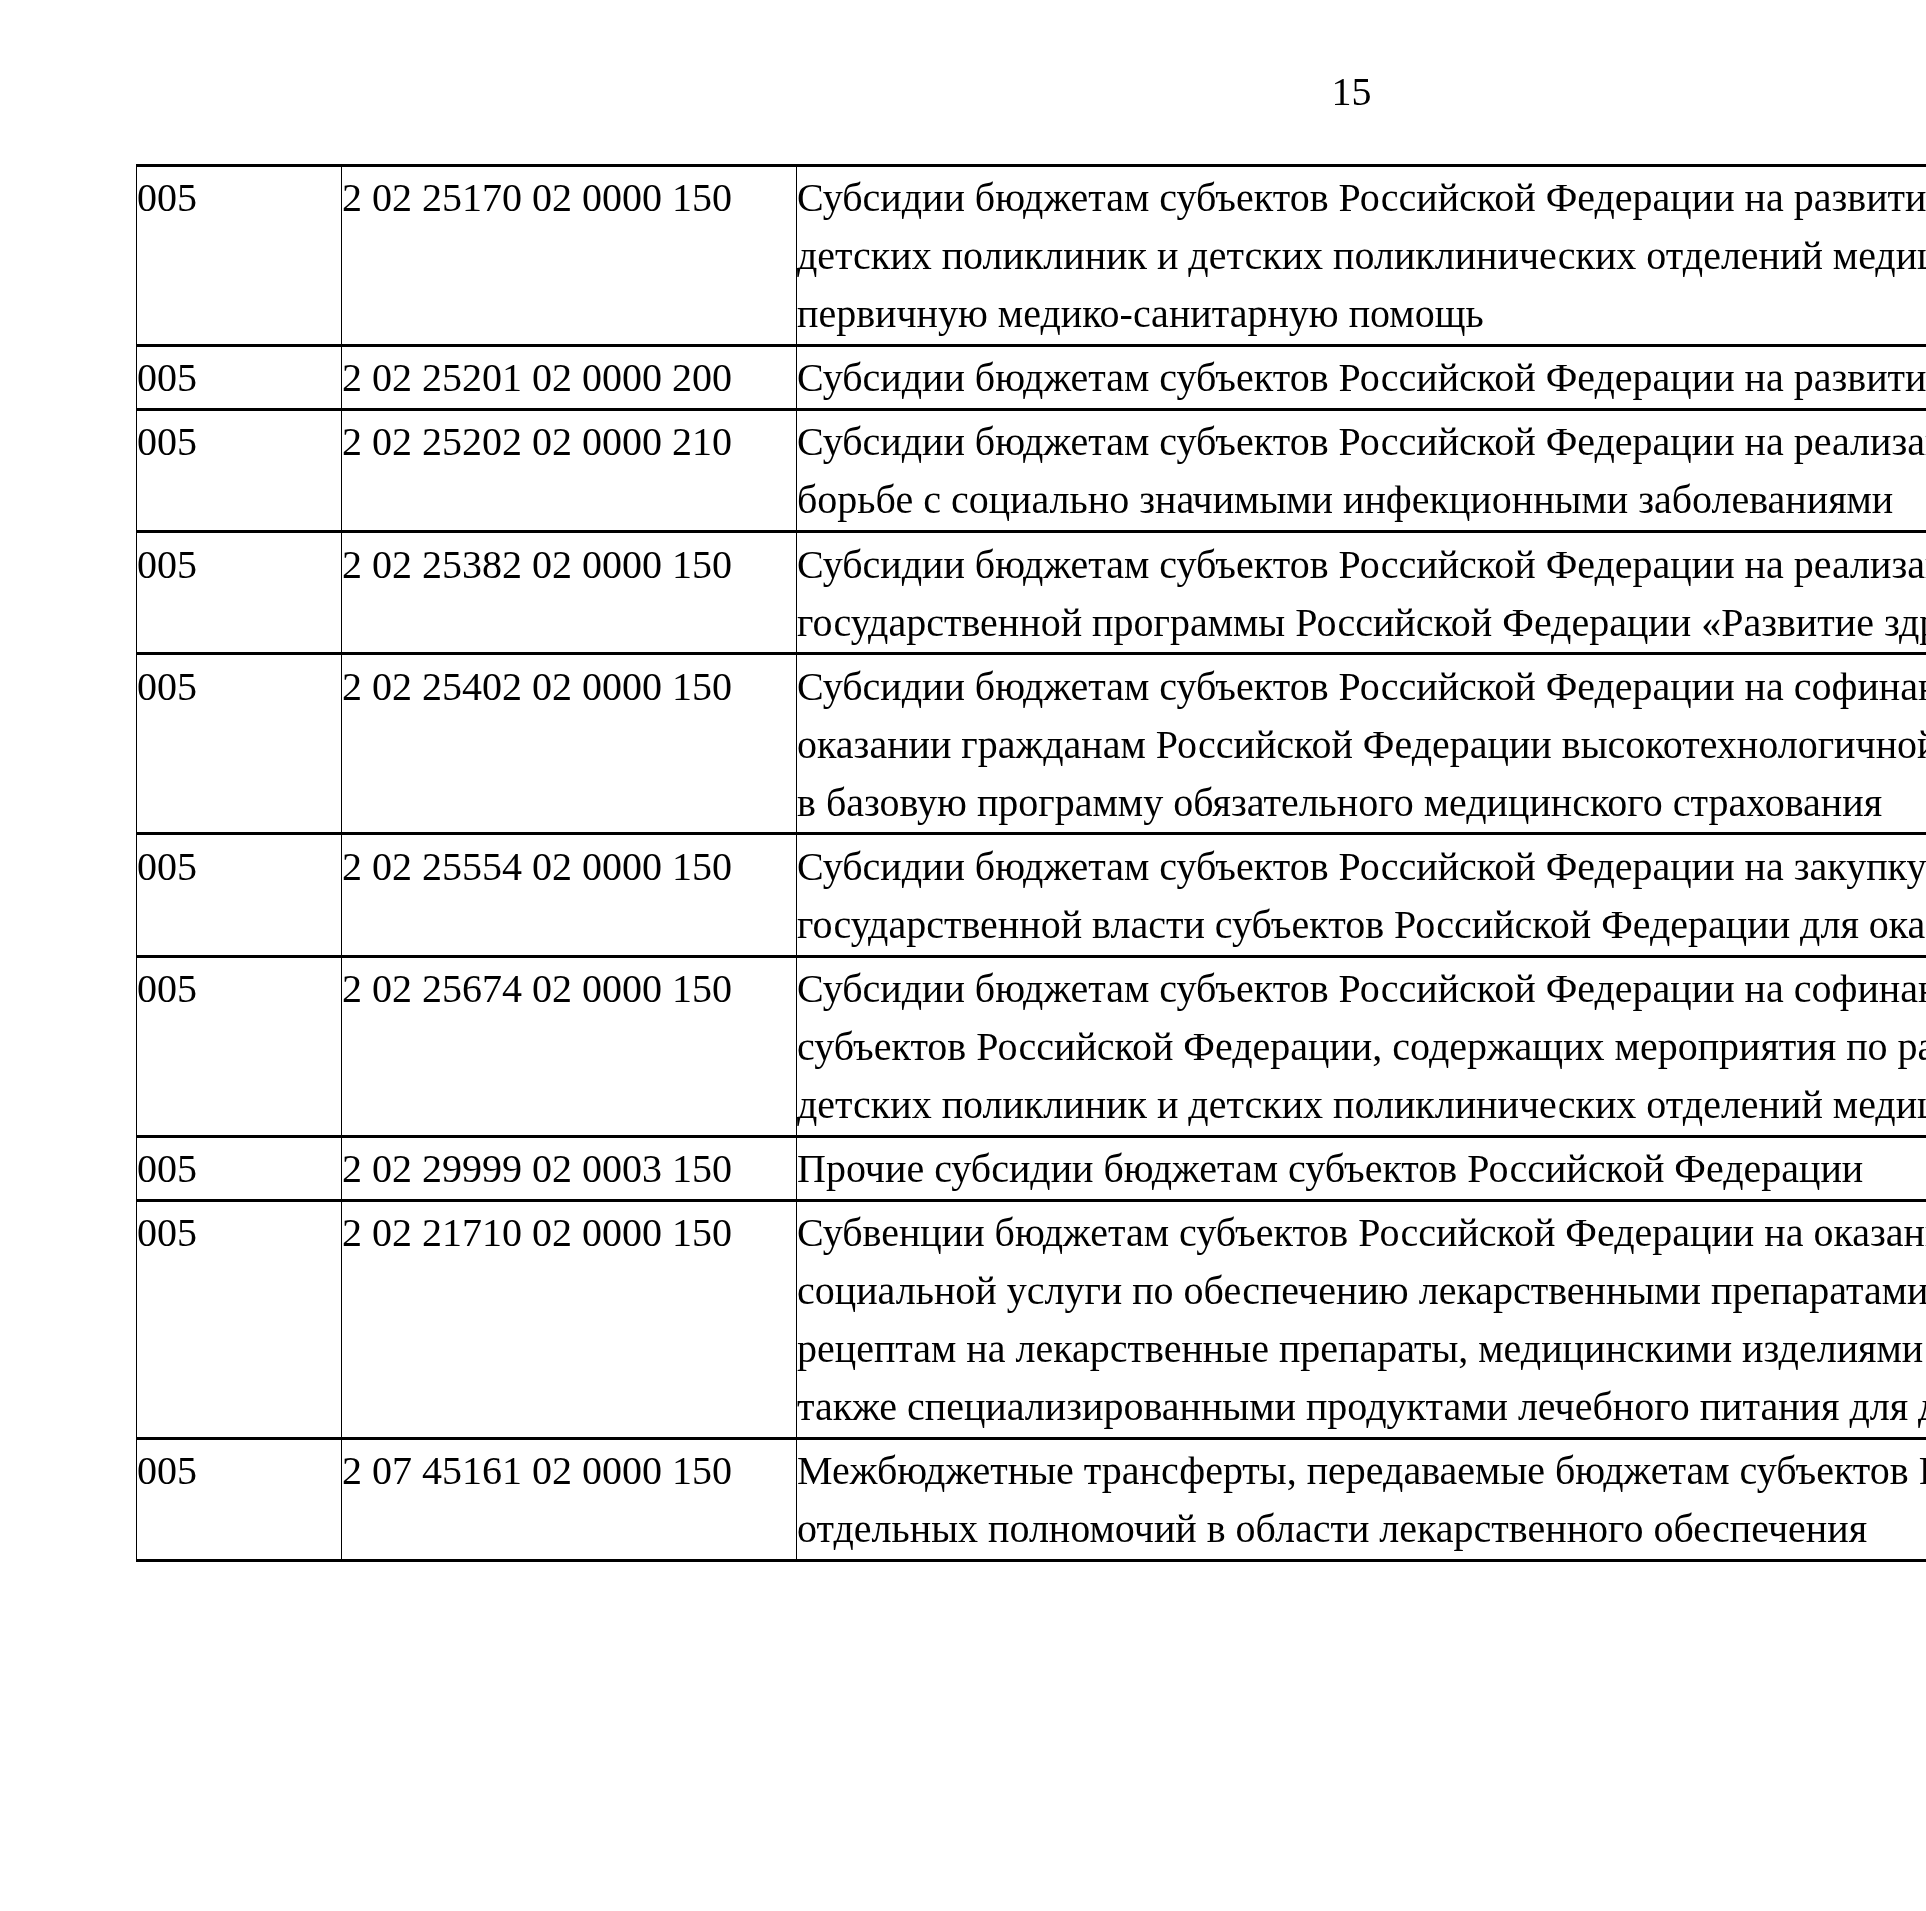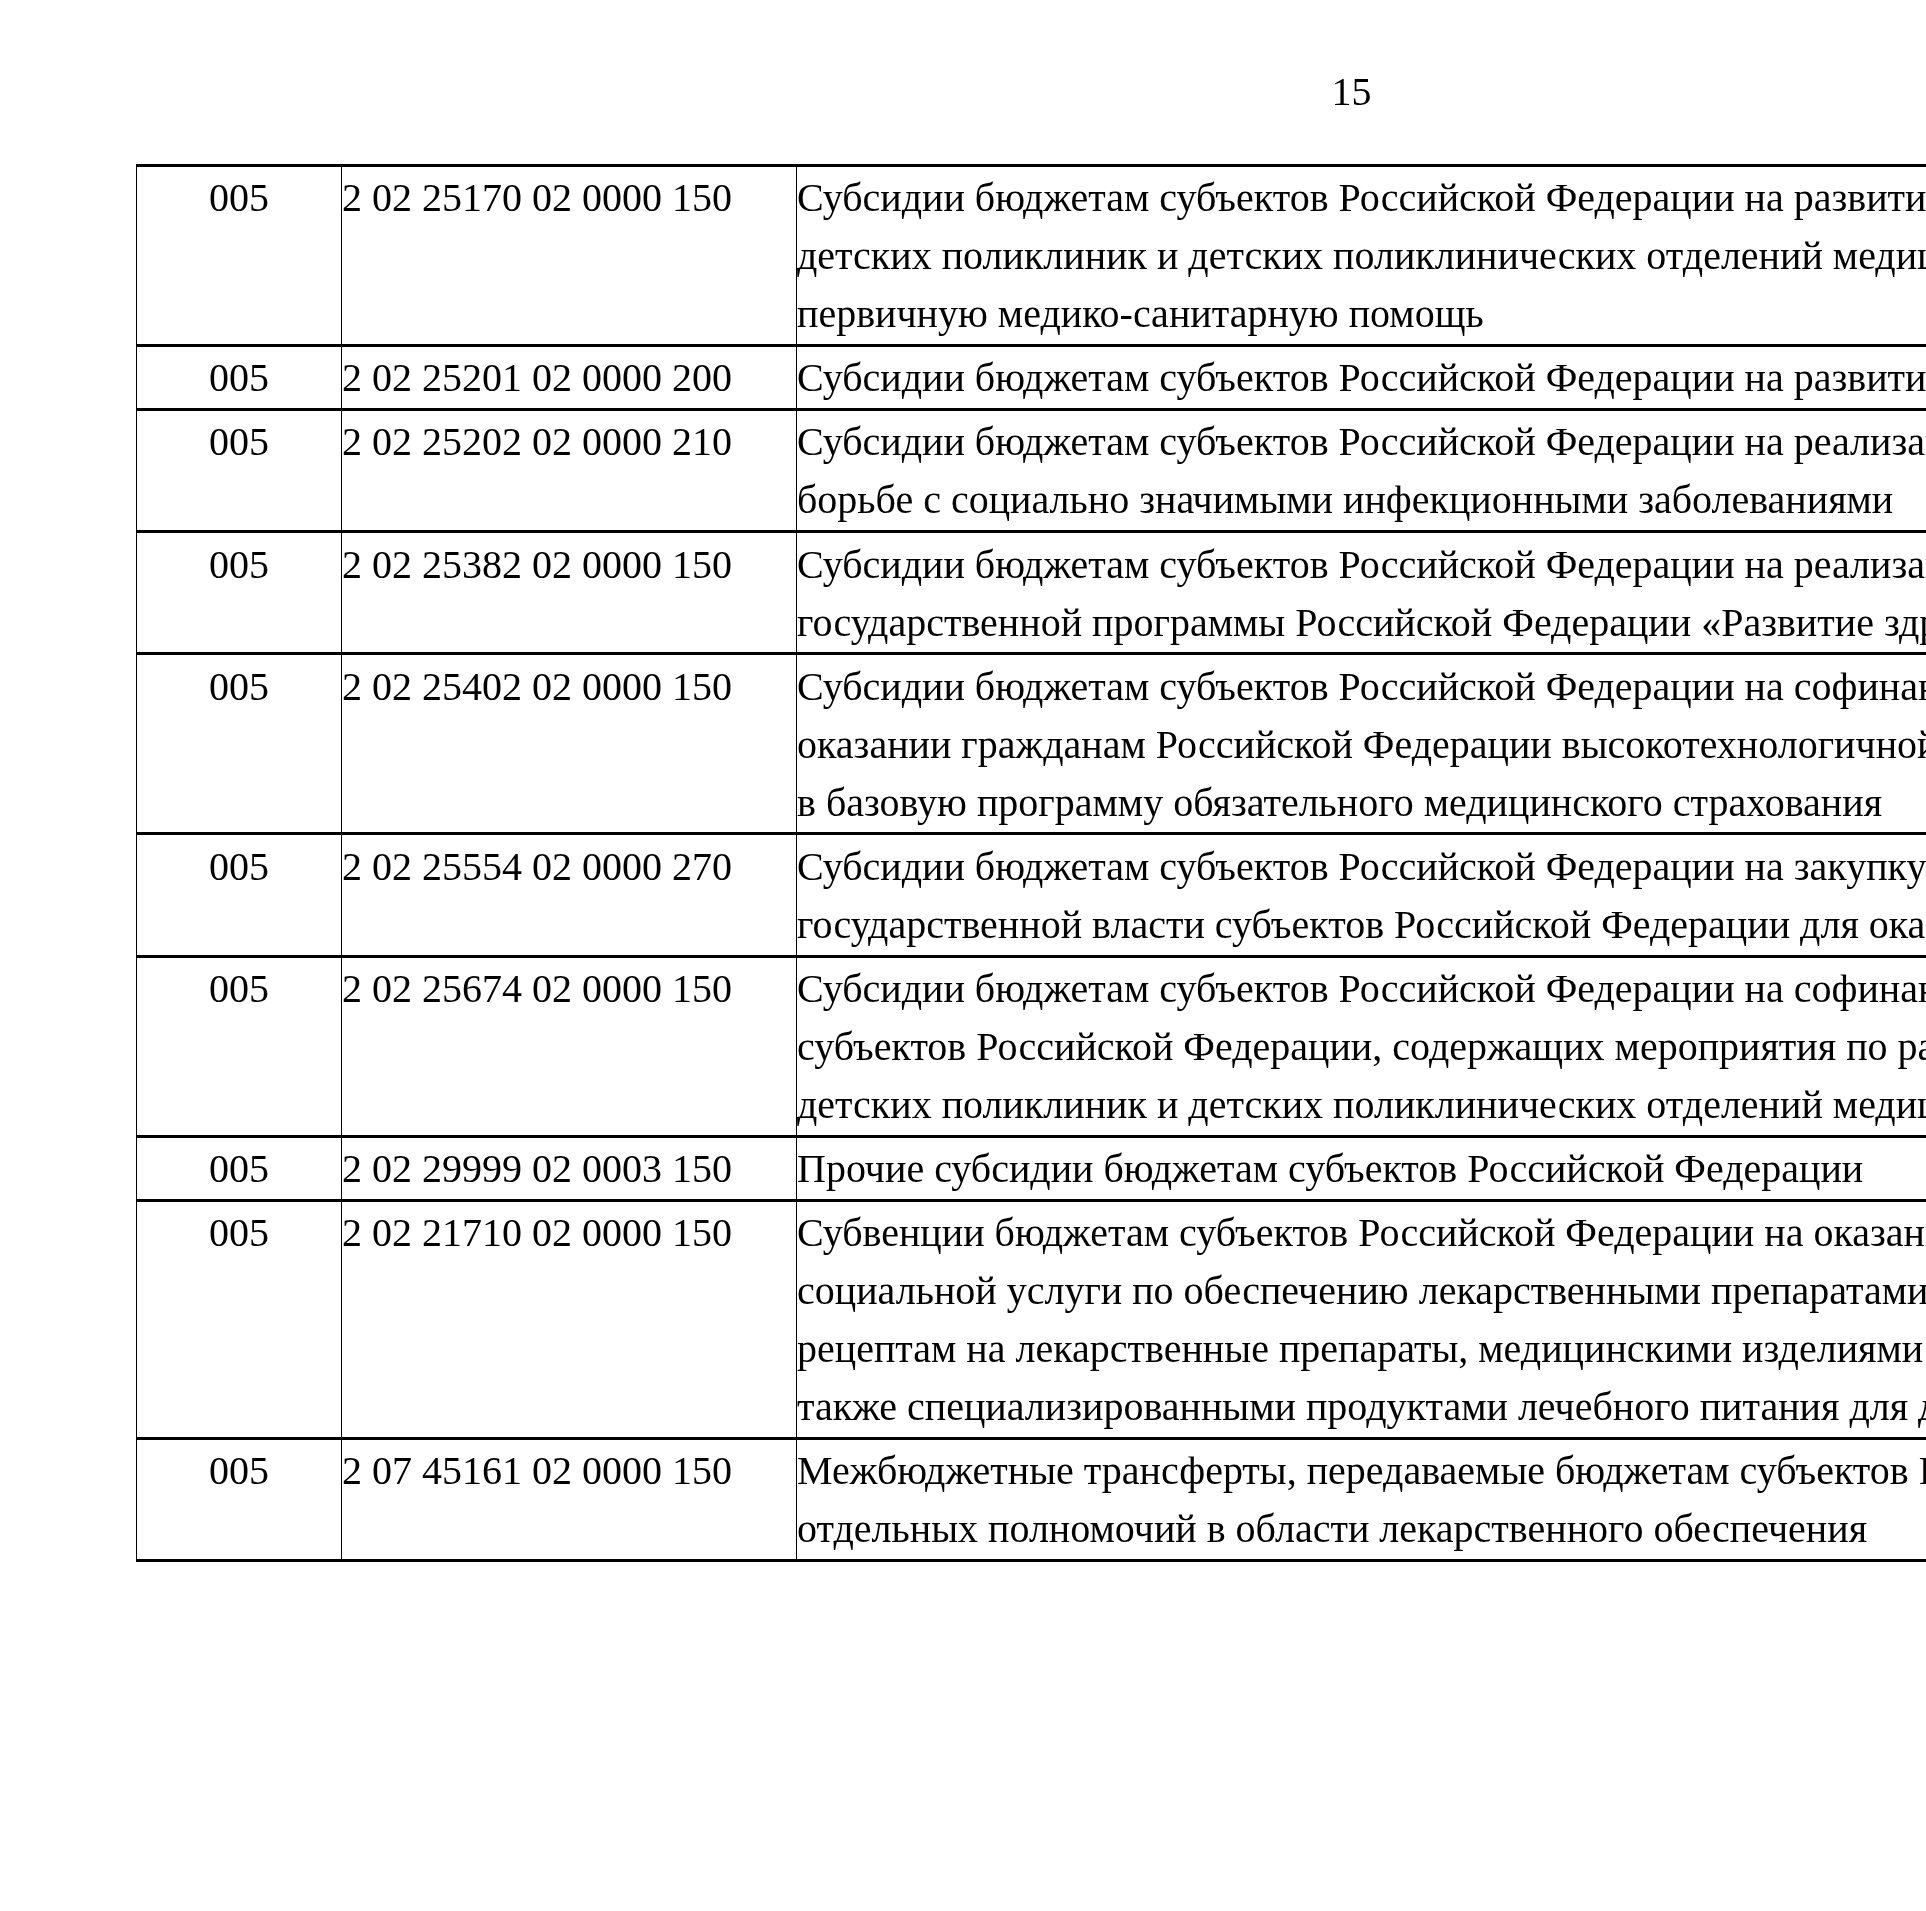--- a/index.html
+++ b/index.html
@@ -38,21 +38,20 @@
   table.budget-table td {
     border: 1.9px solid #000000;
     border-top-width: 3.1px;
     border-bottom-width: 3.1px;
     vertical-align: top;
     font-size: 40px;
     line-height: 58px;
     padding: 2.3px 0 0.8px 0;
   }
   td.cell-admin {
-    text-align: center;
   }
   td.cell-code {
     padding-left: 31px;
     white-space: nowrap;
   }
   td.cell-name {
     padding-left: 9.2px;
     padding-right: 14px;
     text-align: left;
   }
@@ -89,21 +88,21 @@
       <td class="cell-code">2 02 25382 02 0000 150</td>
       <td class="cell-name">Субсидии бюджетам субъектов Российской Федерации на реализацию отдельных мероприятий государственной программы Российской Федерации «Развитие здравоохранения»</td>
     </tr>
     <tr>
       <td class="cell-admin">005</td>
       <td class="cell-code">2 02 25402 02 0000 150</td>
       <td class="cell-name">Субсидии бюджетам субъектов Российской Федерации на софинансирование расходов, возникающих при оказании гражданам Российской Федерации высокотехнологичной медицинской помощи, не включенной в базовую программу обязательного медицинского страхования</td>
     </tr>
     <tr>
       <td class="cell-admin">005</td>
-      <td class="cell-code">2 02 25554 02 0000 270</td>
+      <td class="cell-code">2 02 25554 02 0000 150</td>
       <td class="cell-name">Субсидии бюджетам субъектов Российской Федерации на закупку авиационных работ органами государственной власти субъектов Российской Федерации для оказания медицинской помощи</td>
     </tr>
     <tr>
       <td class="cell-admin">005</td>
       <td class="cell-code">2 02 25674 02 0000 150</td>
       <td class="cell-name">Субсидии бюджетам субъектов Российской Федерации на софинансирование государственных программ субъектов Российской Федерации, содержащих мероприятия по развитию материально-технической базы детских поликлиник и детских поликлинических отделений медицинских организаций</td>
     </tr>
     <tr>
       <td class="cell-admin">005</td>
       <td class="cell-code">2 02 29999 02 0003 150</td>

